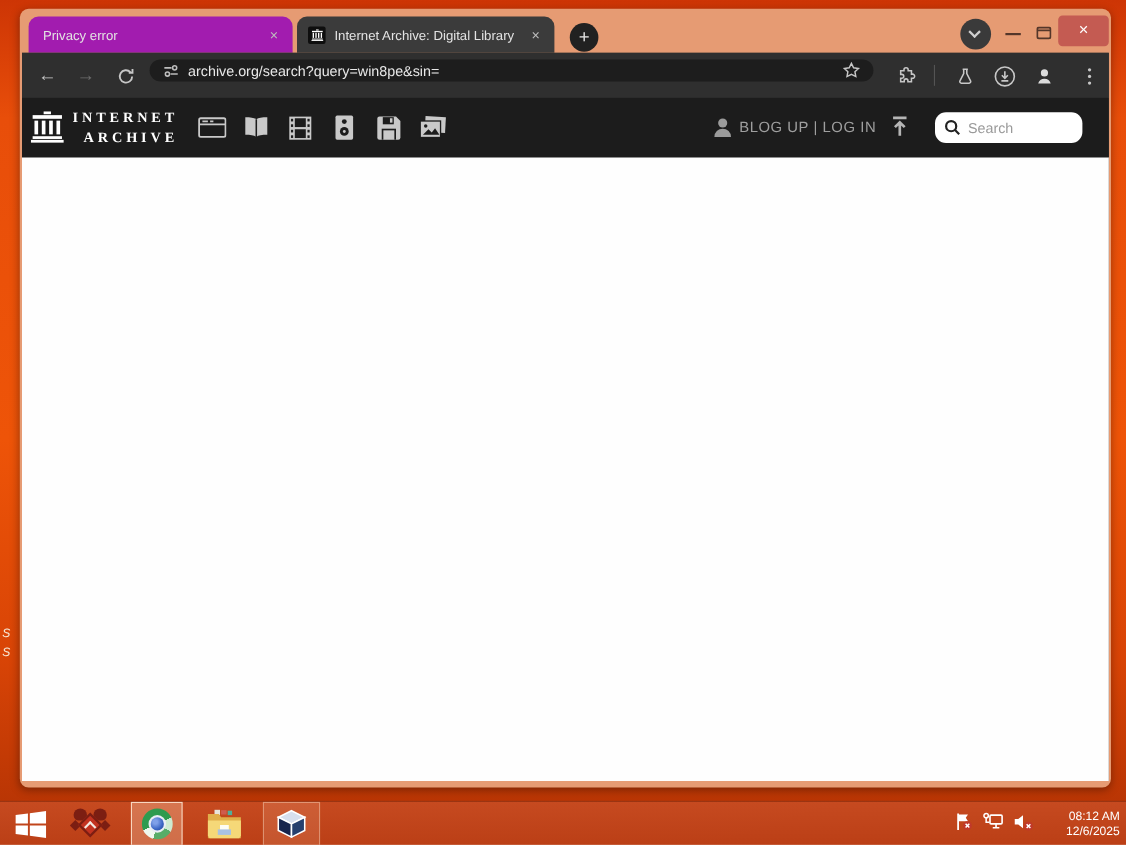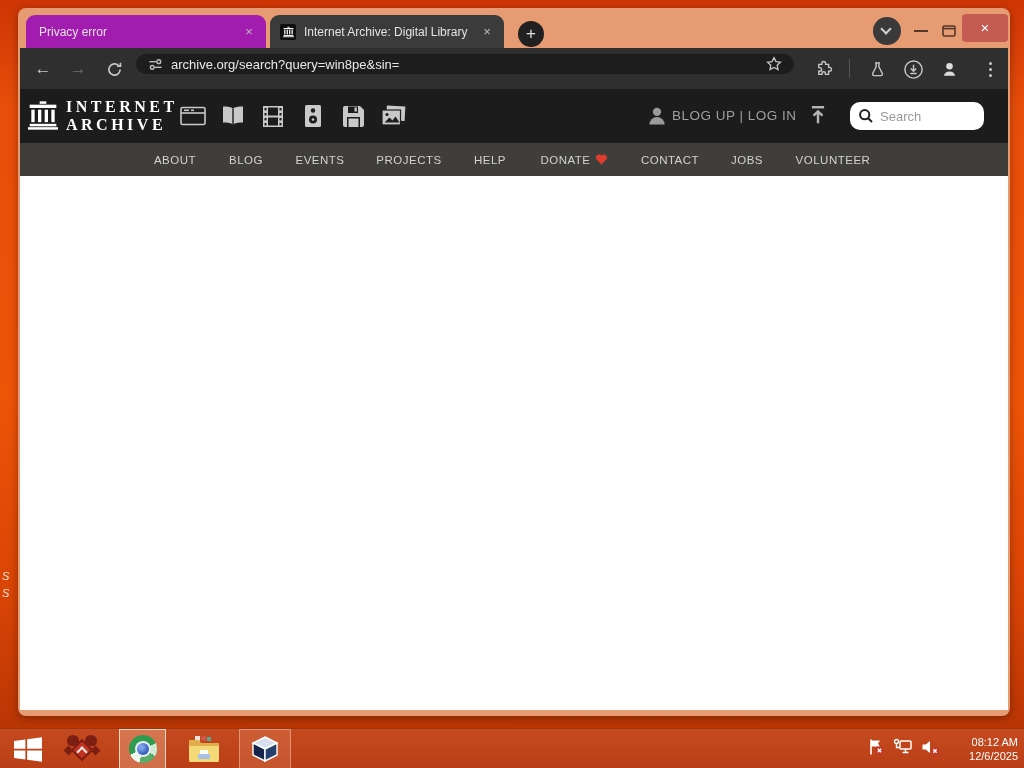--- a/index.html
+++ b/index.html
@@ -47,21 +47,21 @@
     background:#1d1d1d; display:flex; align-items:center; }
   .omni-url { color:#e8e8e8; font-size:13px; margin-left:8px; flex:1; white-space:nowrap; }
   .divider { position:absolute; left:829px; top:11px; width:1px; height:19px; background:#545454; }
   .kebab { position:absolute; left:960px; top:10px; width:20px; height:22px; display:flex;
     flex-direction:column; align-items:center; justify-content:center; gap:3px; }
   .kebab i { width:3px; height:3px; border-radius:50%; background:#c7c7c7; }
 
   
   .site-header { position:relative; height:54px; background:#1c1c1c; flex:0 0 auto; }
   .ia-wordmark { position:absolute; left:46px; top:9px; color:#fff; font-family:"Liberation Serif", serif;
-    font-size:16px; letter-spacing:3.5px; line-height:18px; font-weight:bold; }
+    font-size:13px; letter-spacing:3.5px; line-height:18px; font-weight:bold;text-align:right; }
   .media-row { position:absolute; left:160px; top:15px; display:flex; gap:14px; }
   .media-ic { width:26px; height:24px; display:flex; align-items:center; justify-content:center; }
   .auth-text { position:absolute; left:652px; top:19px; color:#9f9f9f; font-size:13.5px; letter-spacing:.5px; }
   .searchbox { position:absolute; left:830px; top:13px; width:134px; height:28px; background:#fff;
     border-radius:10px; display:flex; align-items:center; }
   .searchbox input { border:none; outline:none; background:transparent; width:90px; font-size:13px;
     color:#555; font-family:"Liberation Sans", sans-serif; }
   .searchbox input::placeholder { color:#9a9a9a; }
 
   
@@ -291,36 +291,20 @@
           <span style="margin-left:8px;display:flex">
             <svg width="16" height="16" viewBox="0 0 16 16">
                 <circle cx="6.7" cy="6.7" r="4.6" fill="none" stroke="#222" stroke-width="2"></circle>
                 <line x1="10.2" y1="10.2" x2="14" y2="14" stroke="#222" stroke-width="2"></line>
               </svg>
           </span>
           <input style="margin-left: 6px;" placeholder="Search">
         </div>
       </div>
 
-      <div class="site-nav">
-        <span class="nav-item" style="left:155px">ABOUT</span>
-        <span class="nav-item" style="left:226px">BLOG</span>
-        <span class="nav-item" style="left:300px">EVENTS</span>
-        <span class="nav-item" style="left:389px">PROJECTS</span>
-        <span class="nav-item" style="left:470px">HELP</span>
-        <span class="nav-item" style="left:554px">
-          <span>DONATE</span>
-          <svg width="12" height="11" viewBox="0 0 12 11">
-              <path d="M6 10.5L1.2 5.6A3 3 0 0 1 6 1.8a3 3 0 0 1 4.8 3.8z" fill="#e23b2e"></path>
-            </svg>
-        </span>
-        <span class="nav-item" style="left:650px">CONTACT</span>
-        <span class="nav-item" style="left:727px">JOBS</span>
-        <span class="nav-item" style="left:813px">VOLUNTEER</span>
-      </div>
 
       <div class="content"></div>
     </div>
   </div>
 
   <div class="taskbar">
     <div class="tb-btn" style="left:8px;width:40px">
       <svg width="28" height="25" viewBox="0 0 32 28" fill="#fff">
           <path d="M0 4.2L13 2.6v10.4H0z"></path>
           <path d="M15 2.3L32 0v13H15z"></path>

